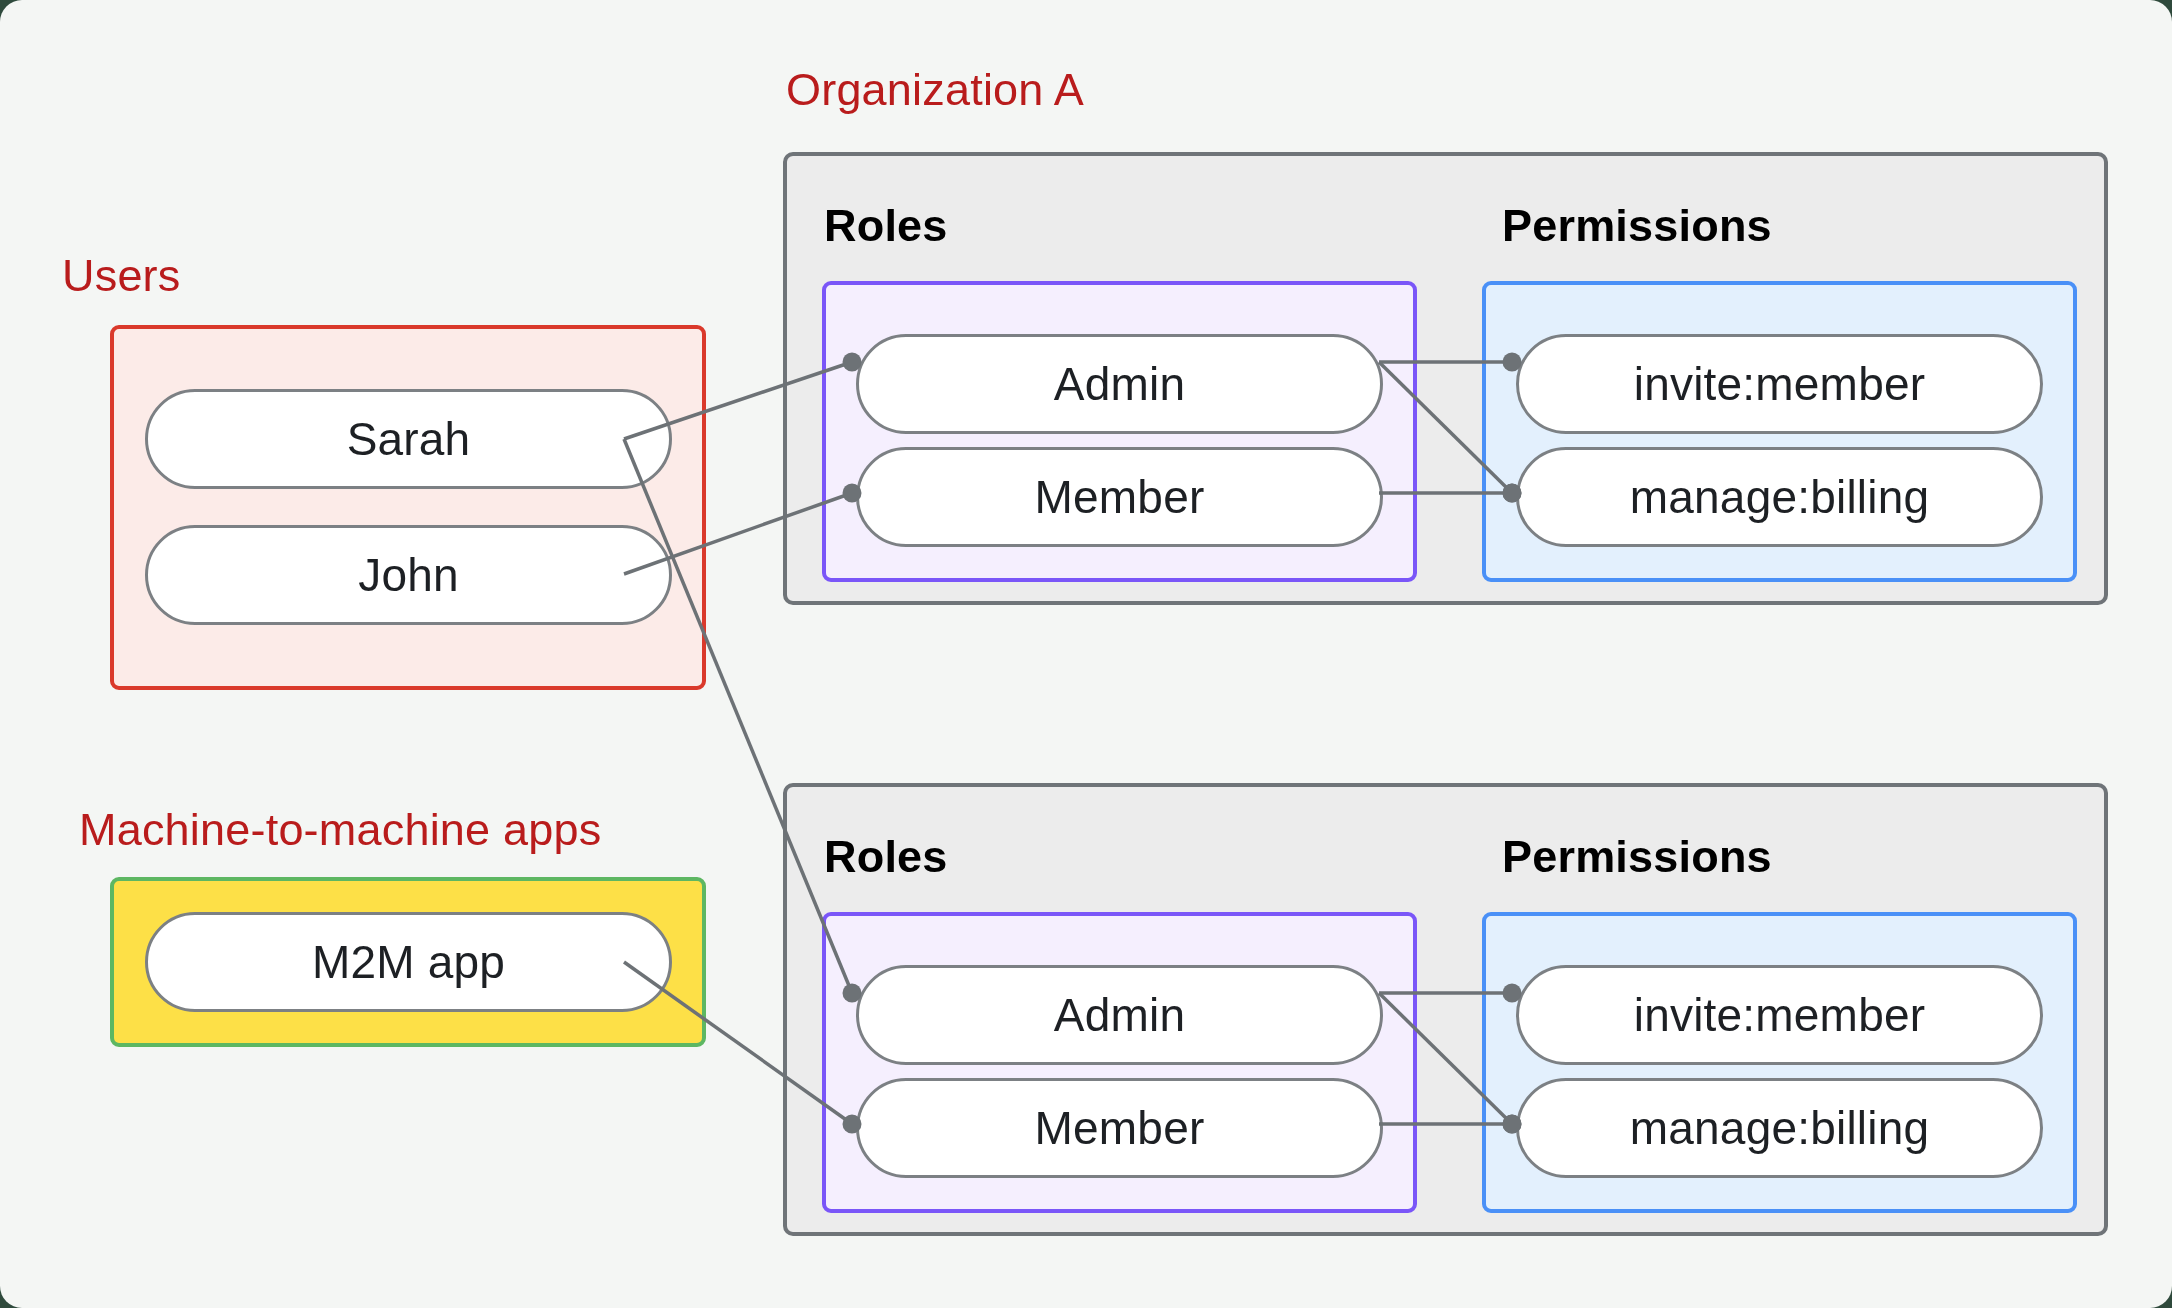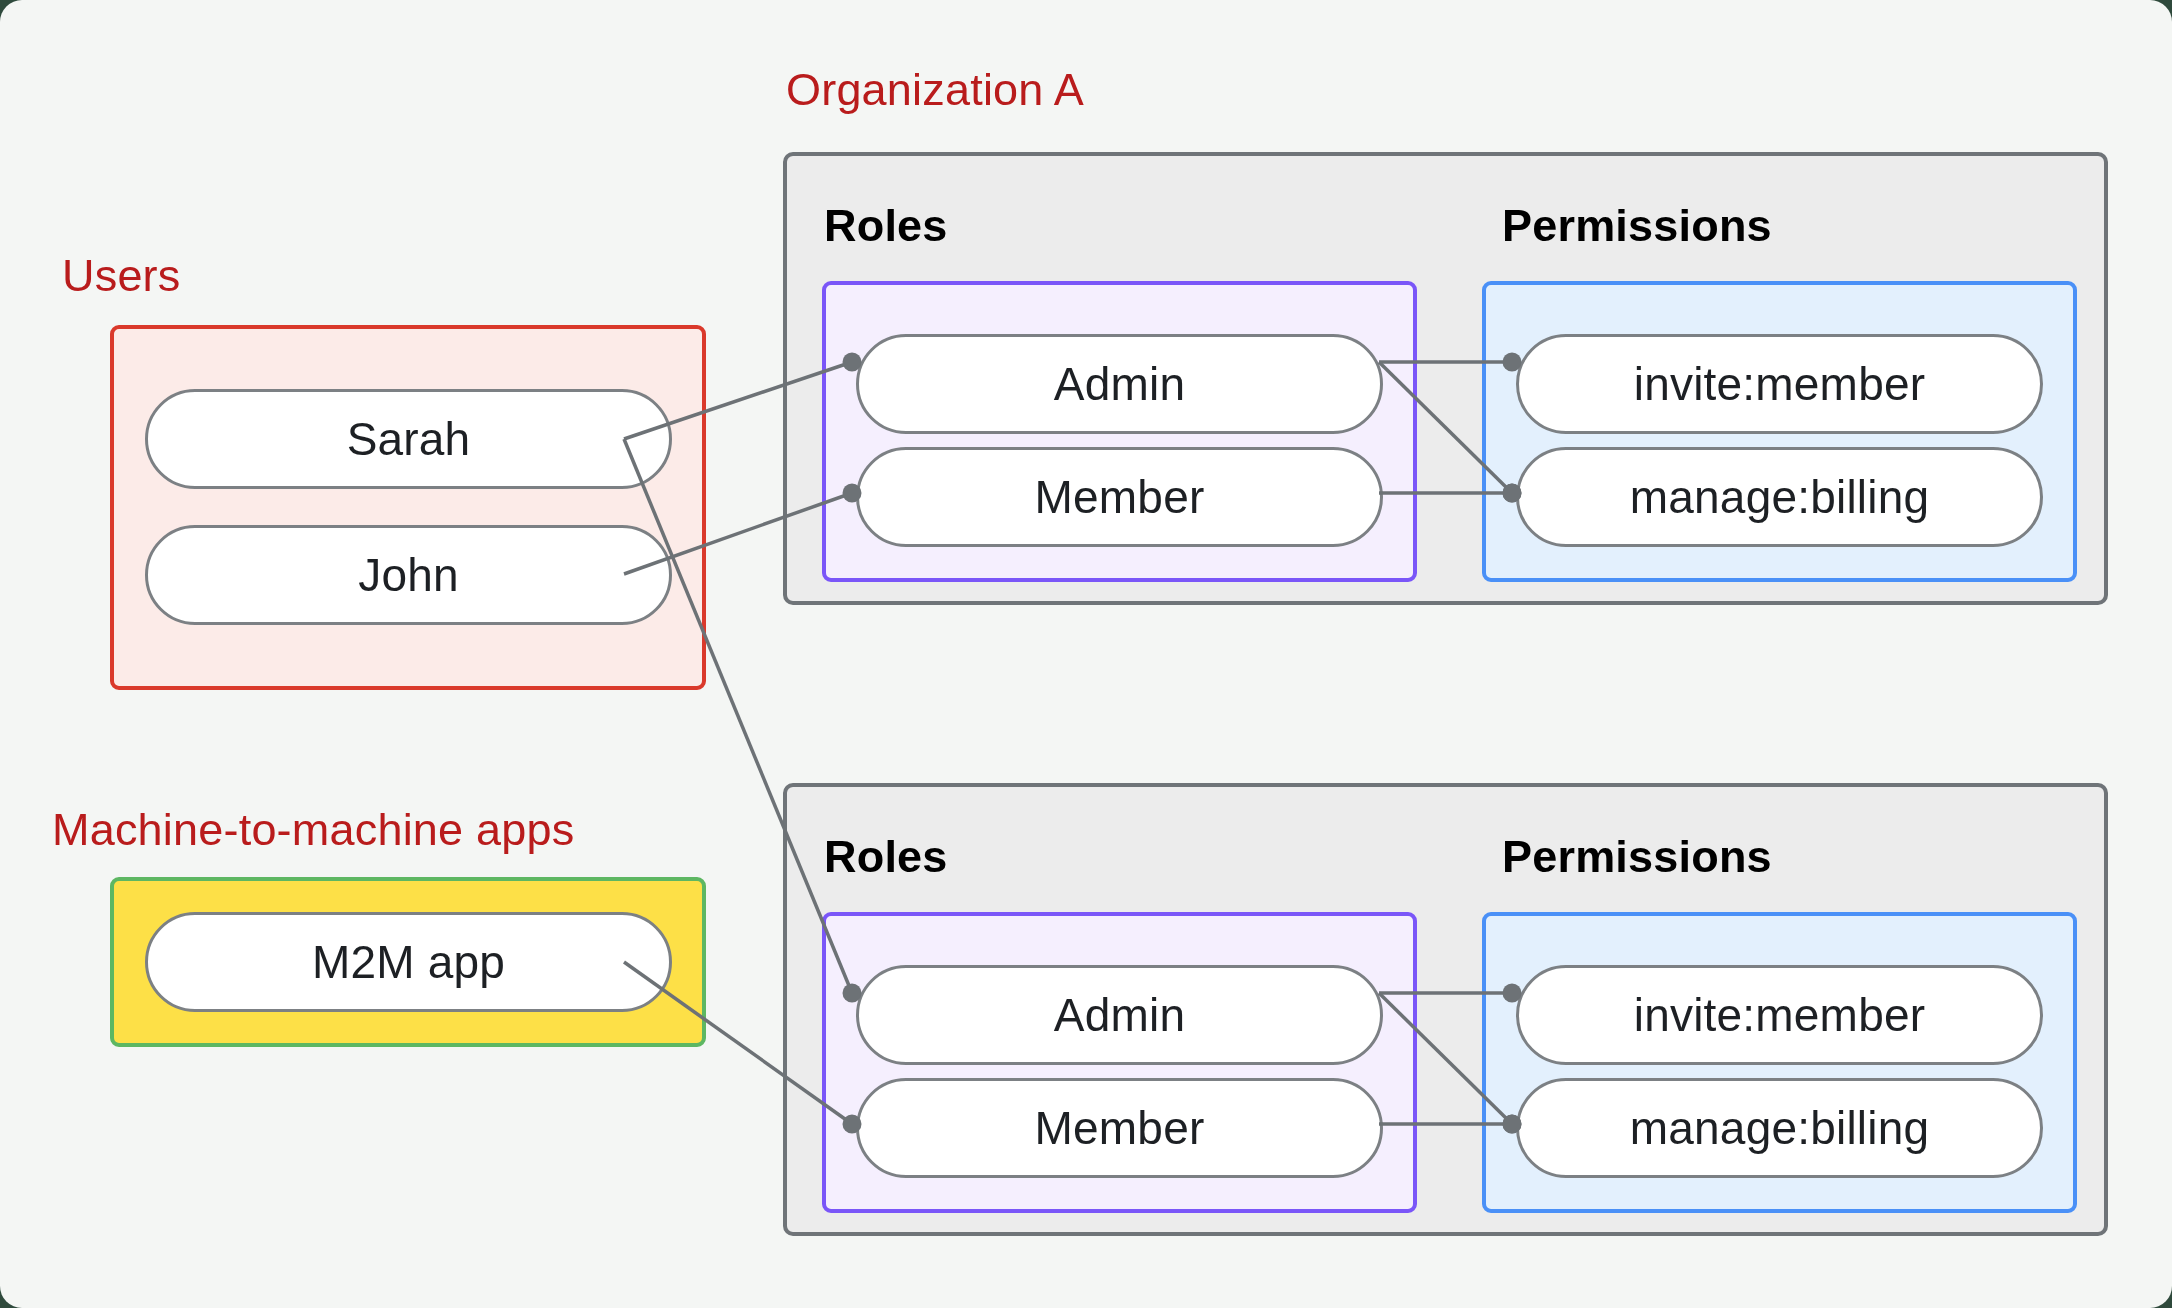--- a/index.html
+++ b/index.html
@@ -122,21 +122,21 @@
 
   <div class="group users-group">
     <div class="pill pill-row-1">
       <span>Sarah</span>
     </div>
     <div class="pill pill-row-2">
       <span>John</span>
     </div>
   </div>
 
-  <div class="section-label" style="left:52px; top:806px;">Machine-to-machine apps</div>
+  <div class="section-label" style="left:79px; top:806px;">Machine-to-machine apps</div>
 
   <div class="group m2m-group">
     <div class="pill">
       <span>M2M app</span>
     </div>
   </div>
 
   <div class="section-label" style="left:786px; top:66px;">Organization A</div>
 
   <div class="org-box org-a">

